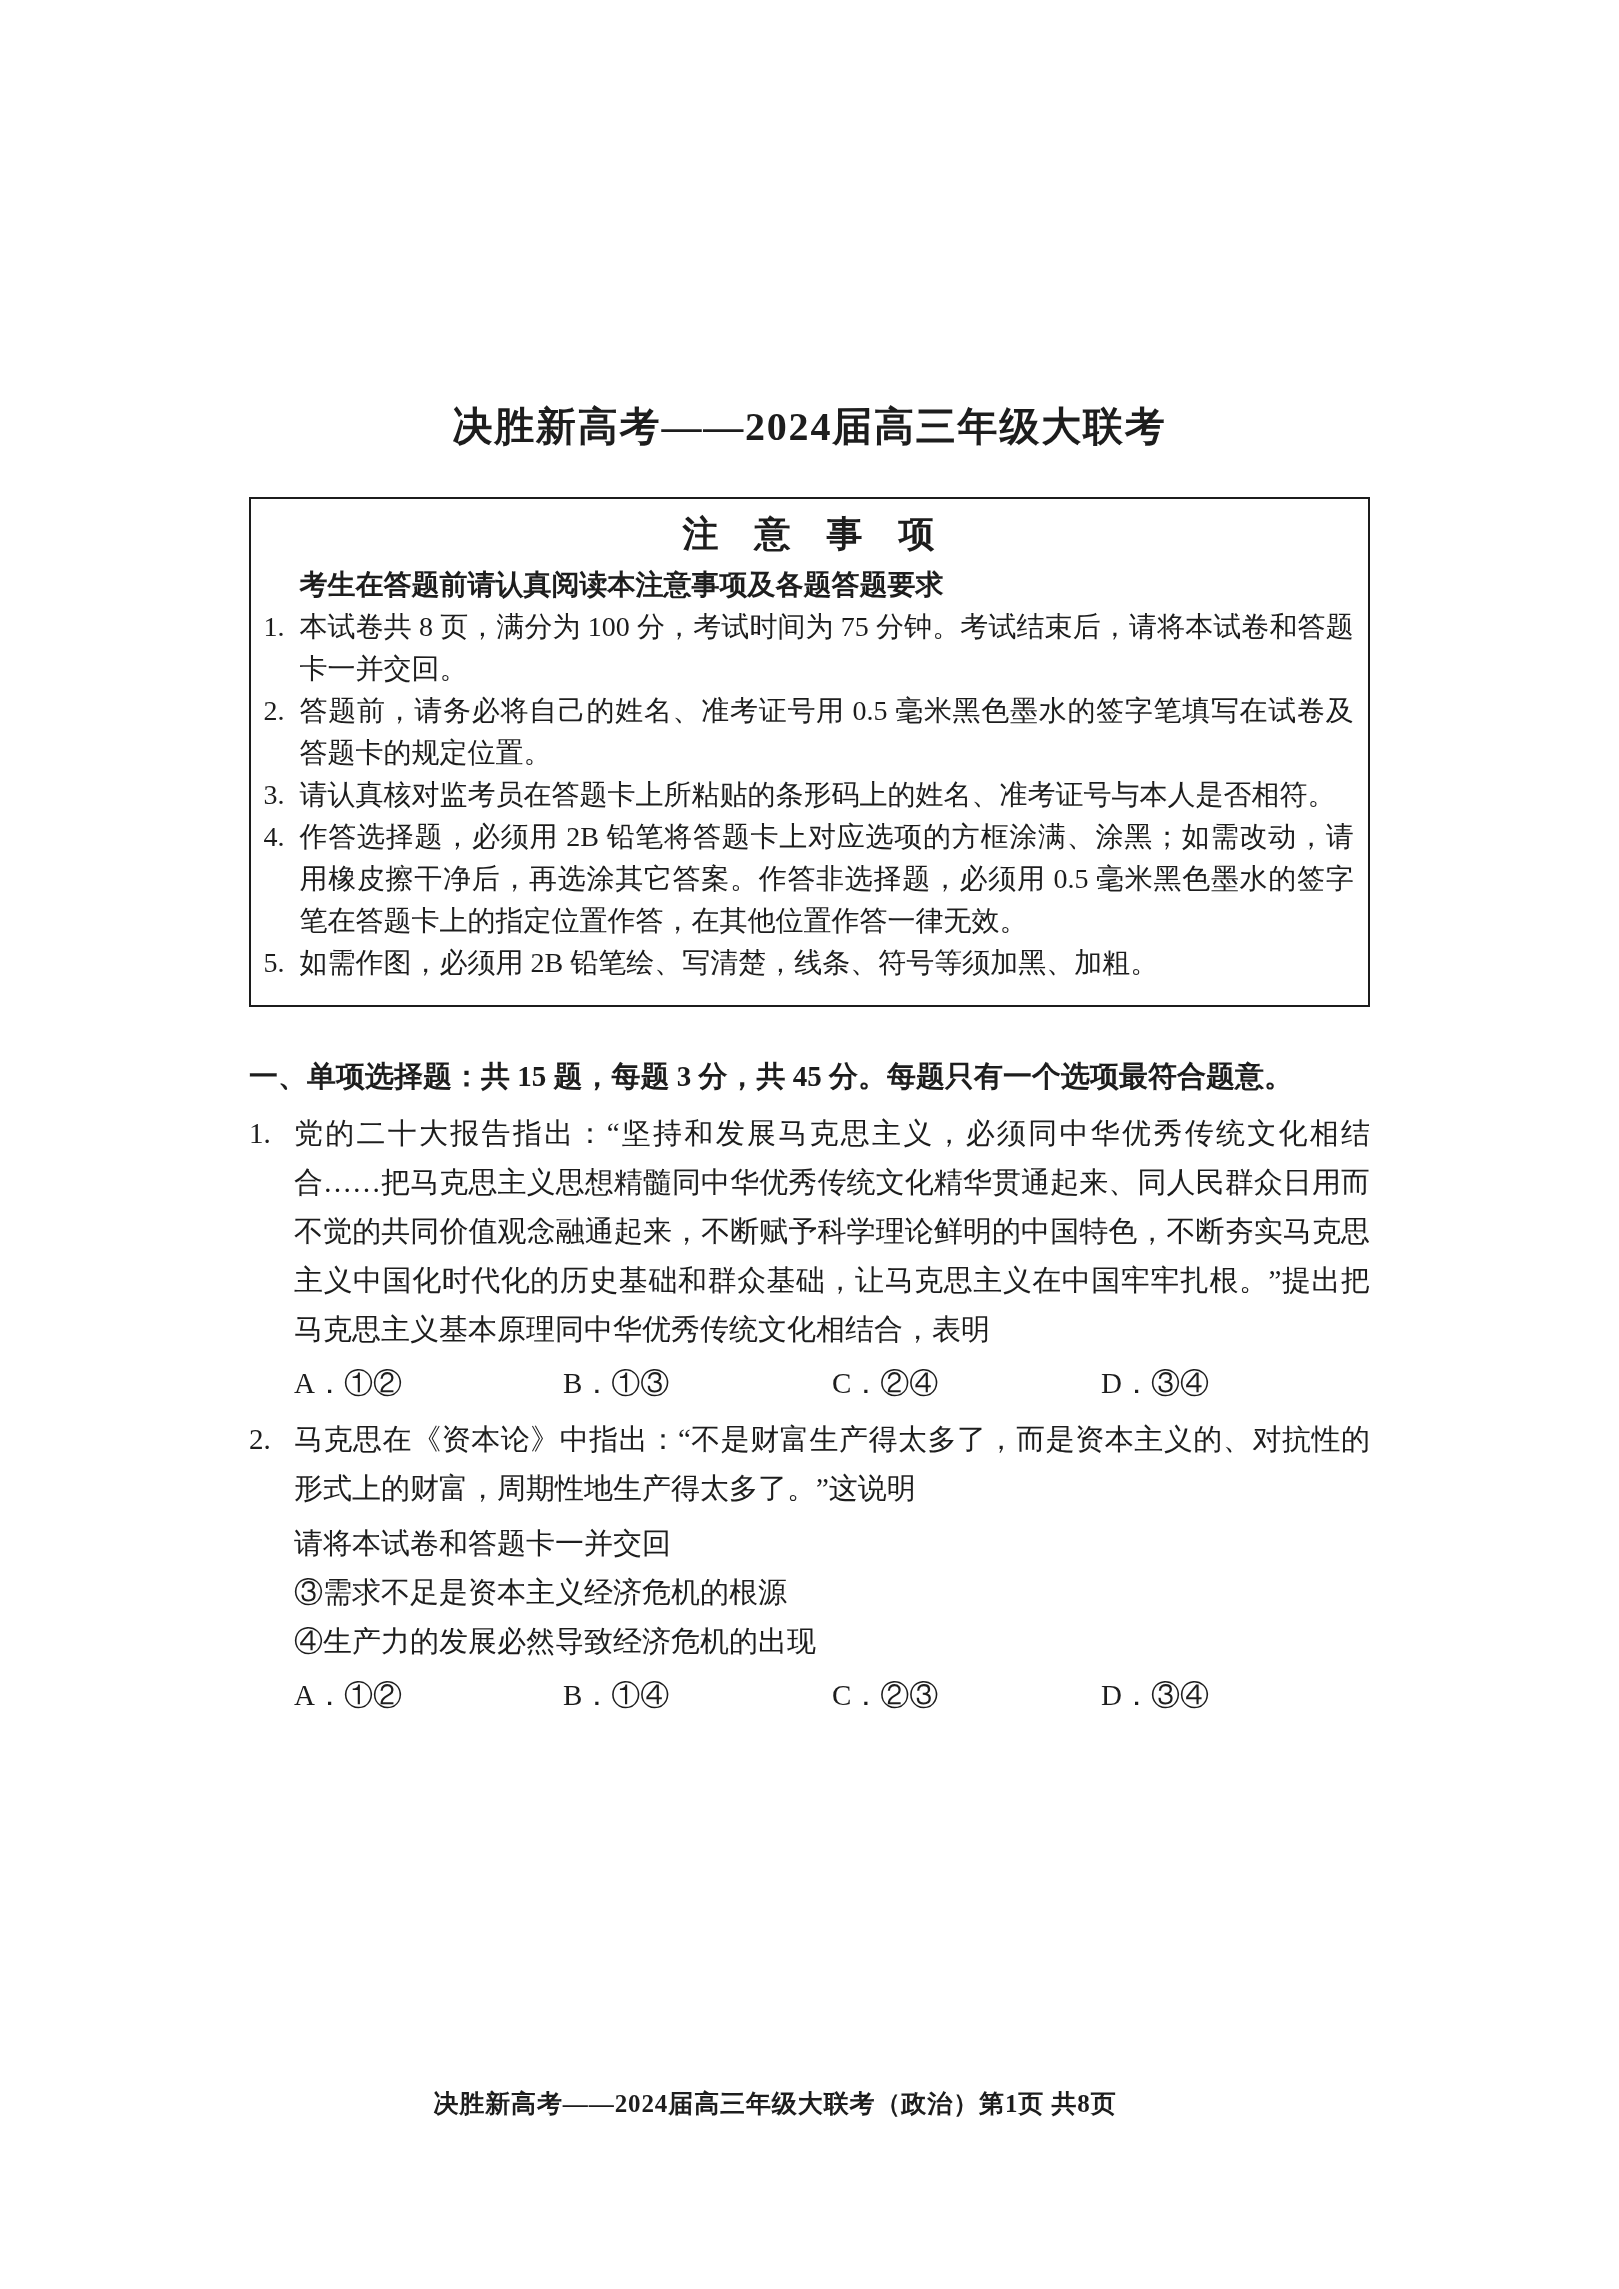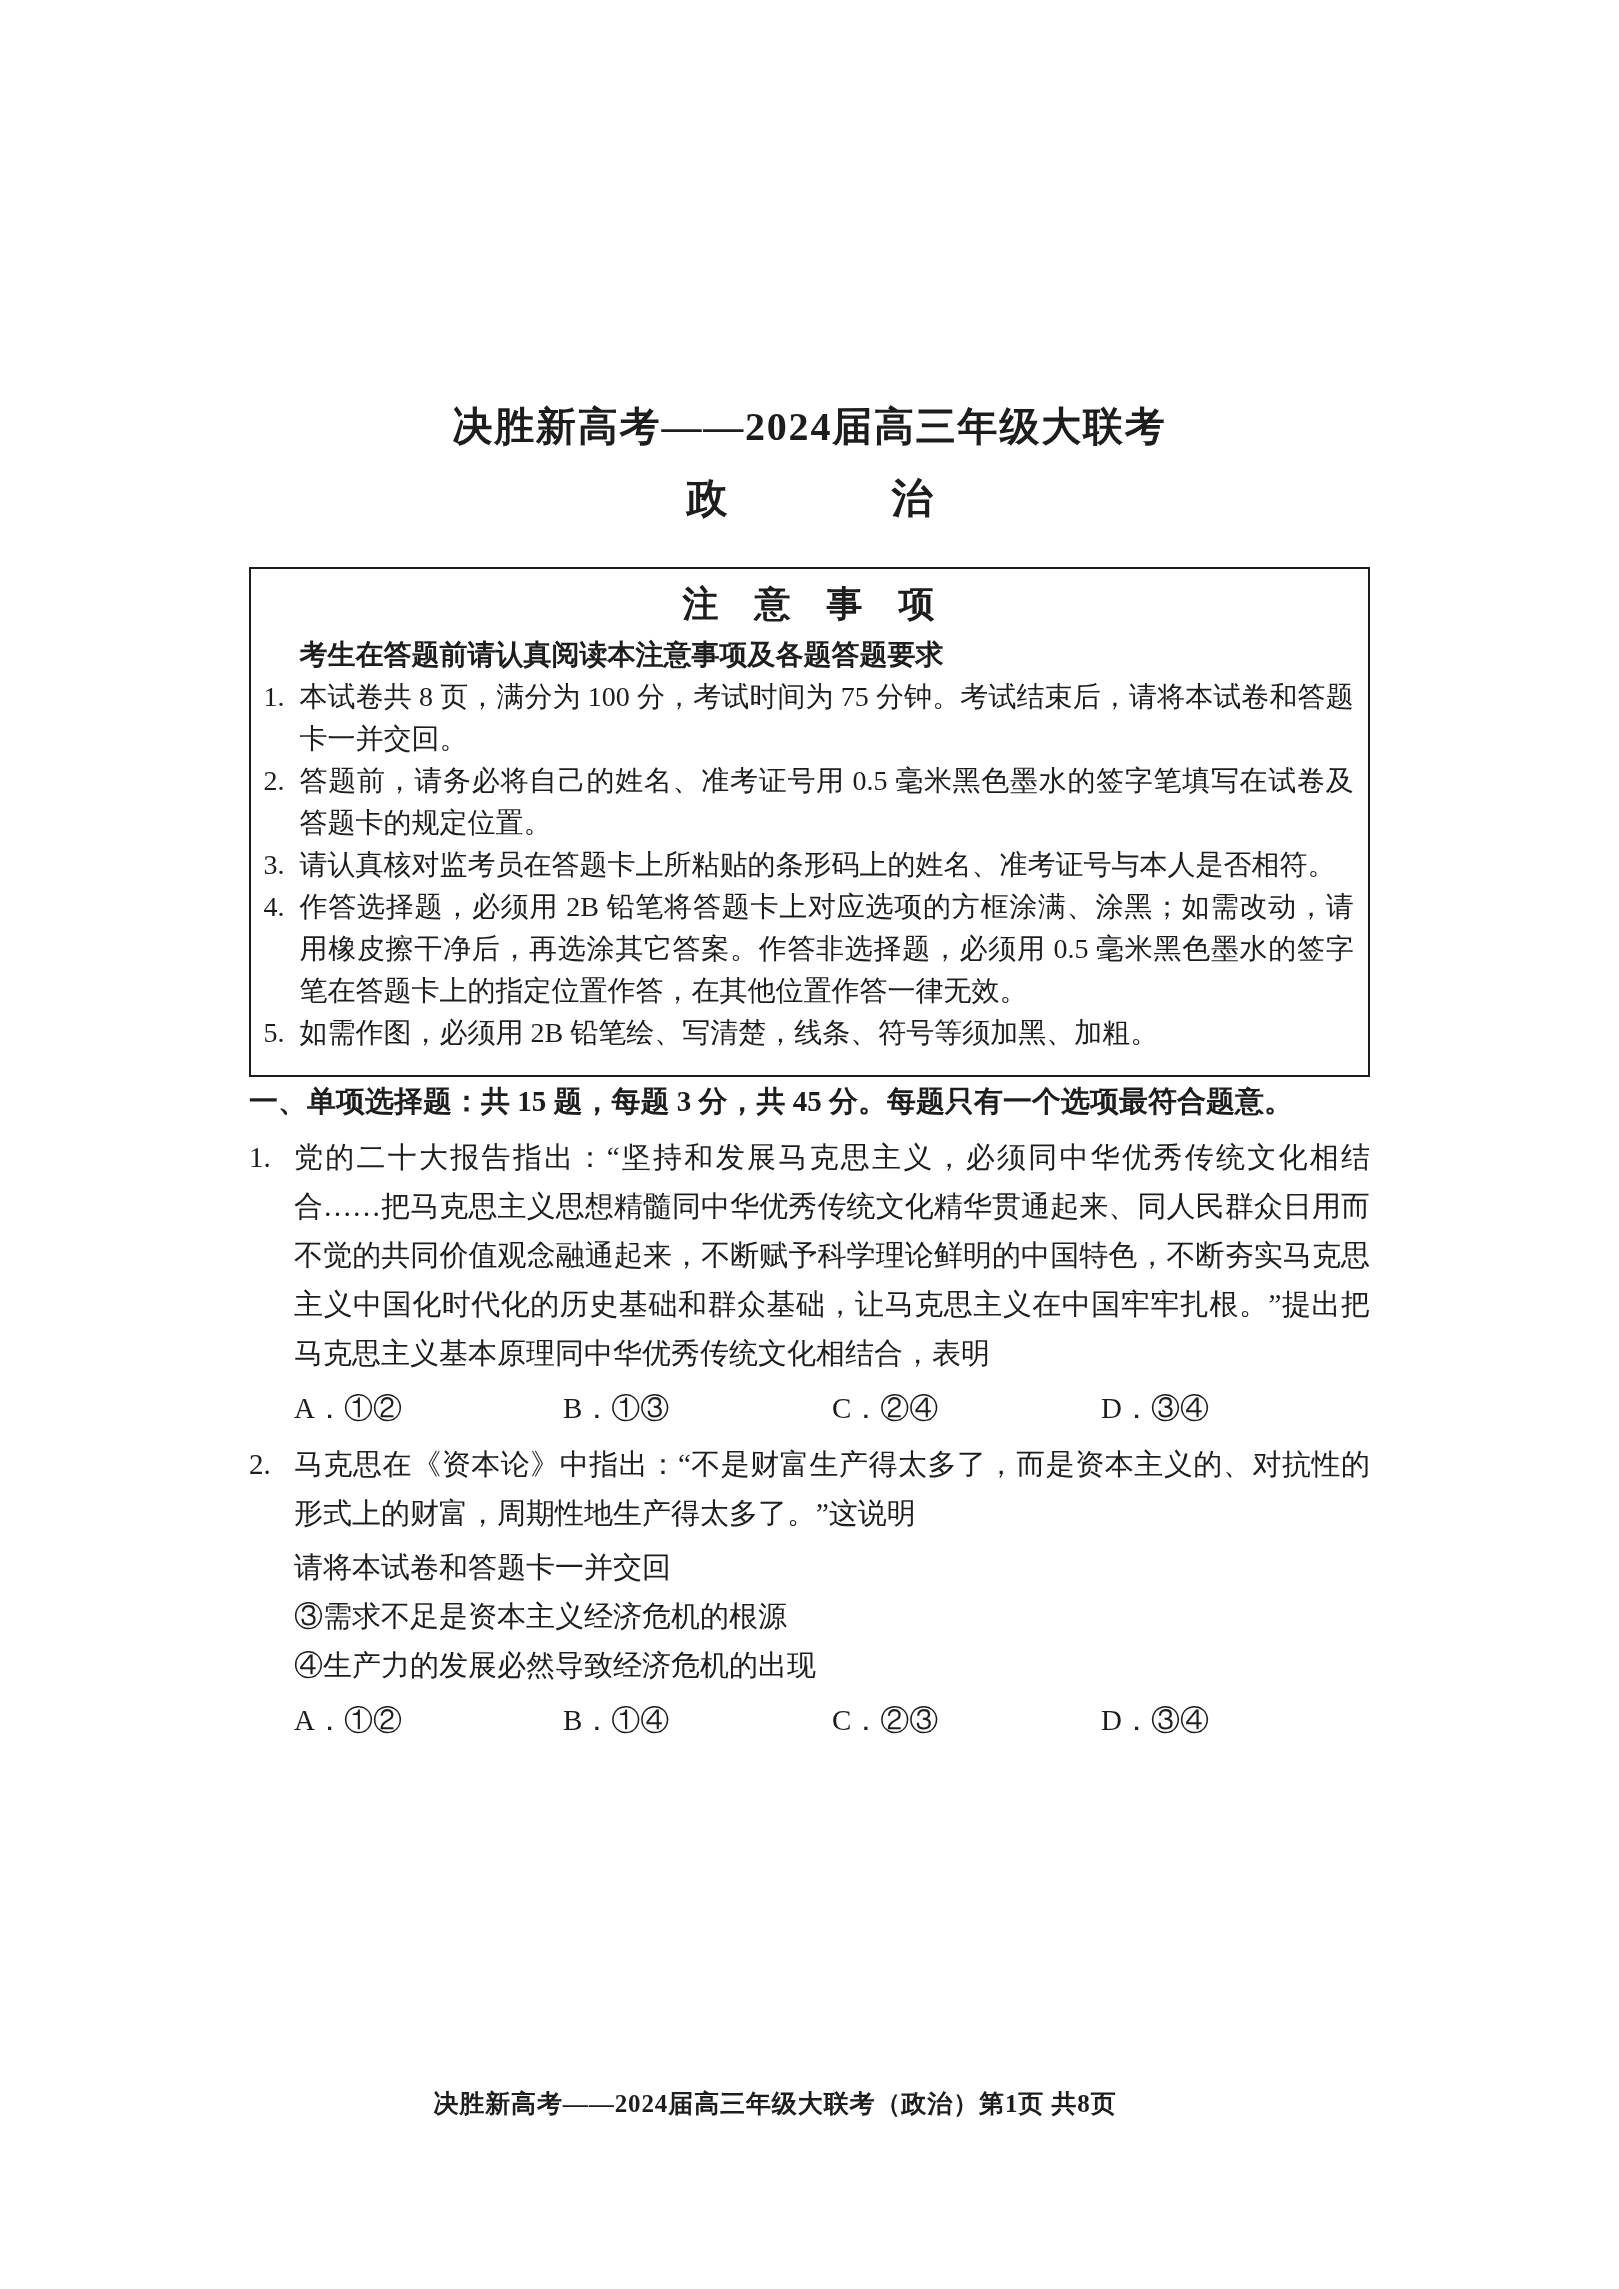--- a/index.html
+++ b/index.html
@@ -63,20 +63,21 @@
   .notice-item .txt {
     flex: 1;
     text-align: justify;
   }
   .body-text {
     font-size: 29px;
     line-height: 49px;
   }
   .section-heading {
     font-weight: 700;
+    margin-top: 45px;
   }
   .question {
     margin-top: 7.2px;
   }
   .q-row {
     display: flex;
   }
   .q-row .num {
     flex: 0 0 45px;
   }
@@ -111,21 +112,20 @@
     margin-left: 48px;
   }
 </style>
 </head>
 <body>
 
 <div class="page">
   <div class="content">
 
     <h1 class="exam-title">决胜新高考——2024届高三年级大联考</h1>
-    <h2 class="exam-subject">政　　　　治</h2>
 
     <div class="notice-box">
       <div class="notice-heading">注　意　事　项</div>
       <div class="notice-intro">考生在答题前请认真阅读本注意事项及各题答题要求</div>
 
       <div class="notice-item">
         <span class="num">1.</span>
         <span class="txt">本试卷共 8 页，满分为 100 分，考试时间为 75 分钟。考试结束后，请将本试卷和答题卡一并交回。</span>
       </div>
       <div class="notice-item">

